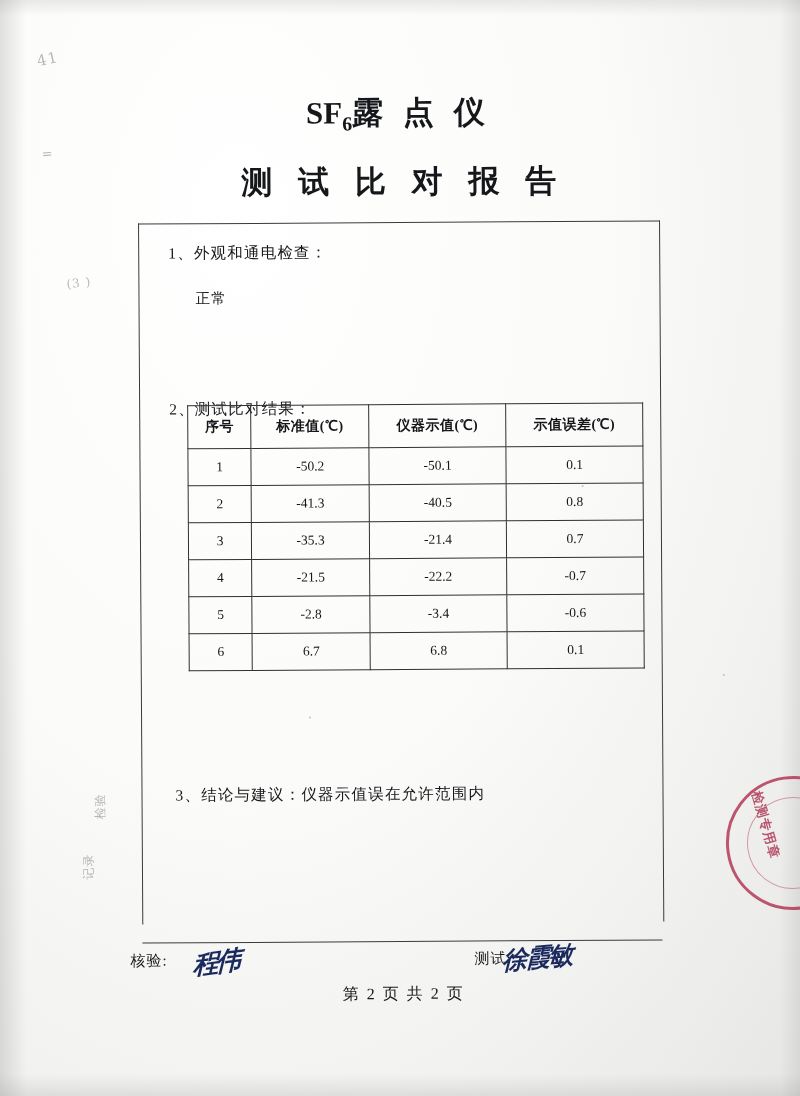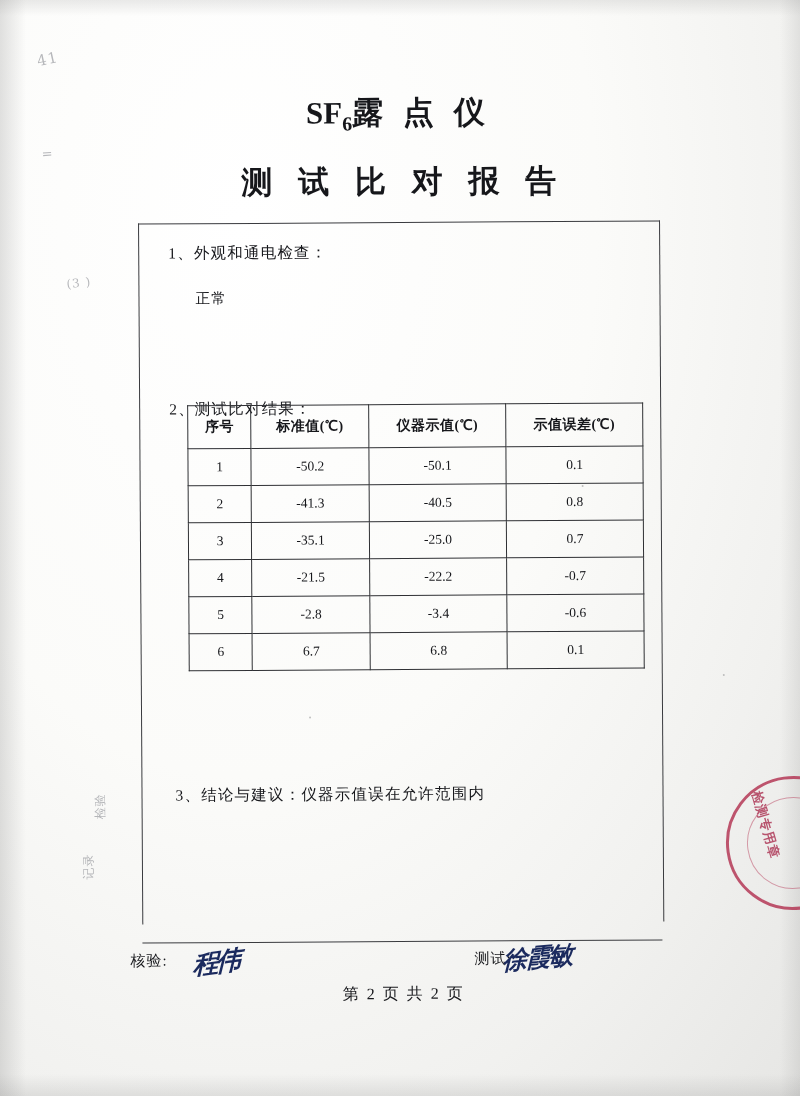--- a/index.html
+++ b/index.html
@@ -282,22 +282,22 @@
             <td>0.1</td>
           </tr>
           <tr>
             <td>2</td>
             <td>-41.3</td>
             <td>-40.5</td>
             <td>0.8</td>
           </tr>
           <tr>
             <td>3</td>
-            <td>-35.1</td>
-            <td>-25.0</td>
+            <td>-35.3</td>
+            <td>-21.4</td>
             <td>0.7</td>
           </tr>
           <tr>
             <td>4</td>
             <td>-21.5</td>
             <td>-22.2</td>
             <td>-0.7</td>
           </tr>
           <tr>
             <td>5</td>

